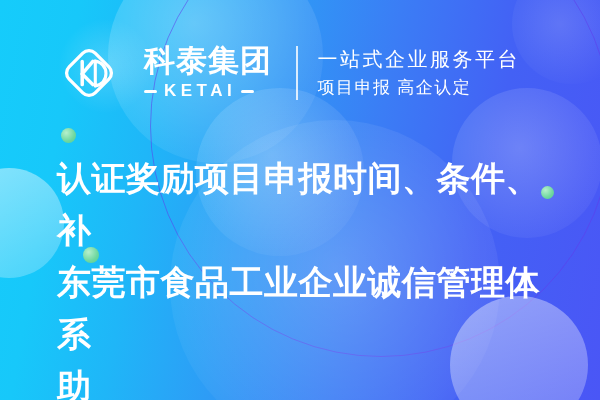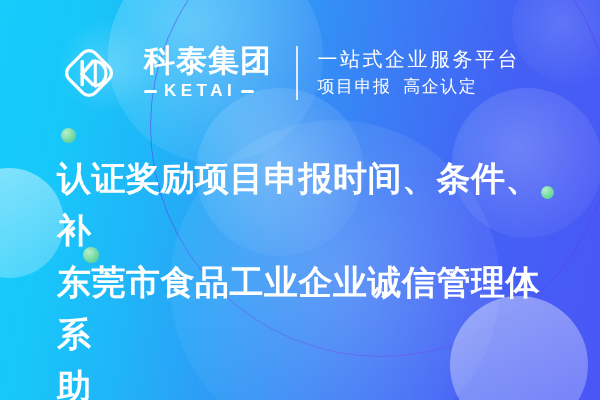--- a/index.html
+++ b/index.html
@@ -158,21 +158,21 @@
   }
   .tagline-main {
     font-family: Liberation Sans, sans-serif;
     font-size: 20px;
     line-height: 1.15;
     letter-spacing: 2.5px;
     color: #ffffff;
     white-space: nowrap;
   }
   .tagline-sub {
-    font-family: Liberation Mono, monospace;
+    font-family: Liberation Serif, serif;
     font-size: 17px;
     line-height: 1.2;
     letter-spacing: 1.5px;
     color: #ffffff;
     margin-top: 7px;
     white-space: nowrap;
   }
 
   
   .headline {

